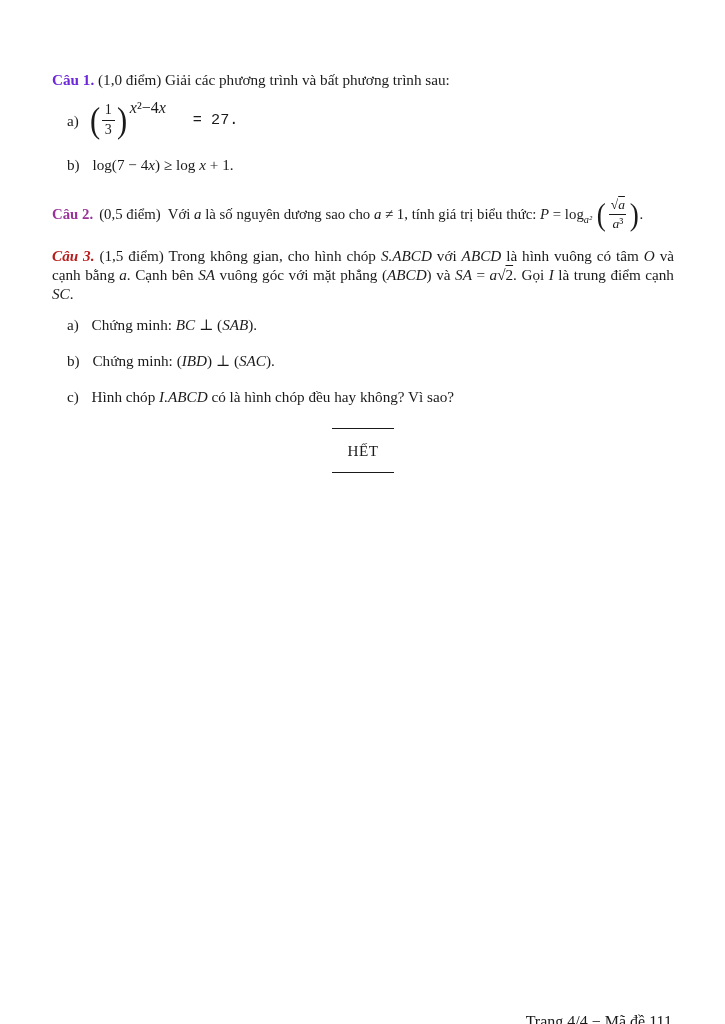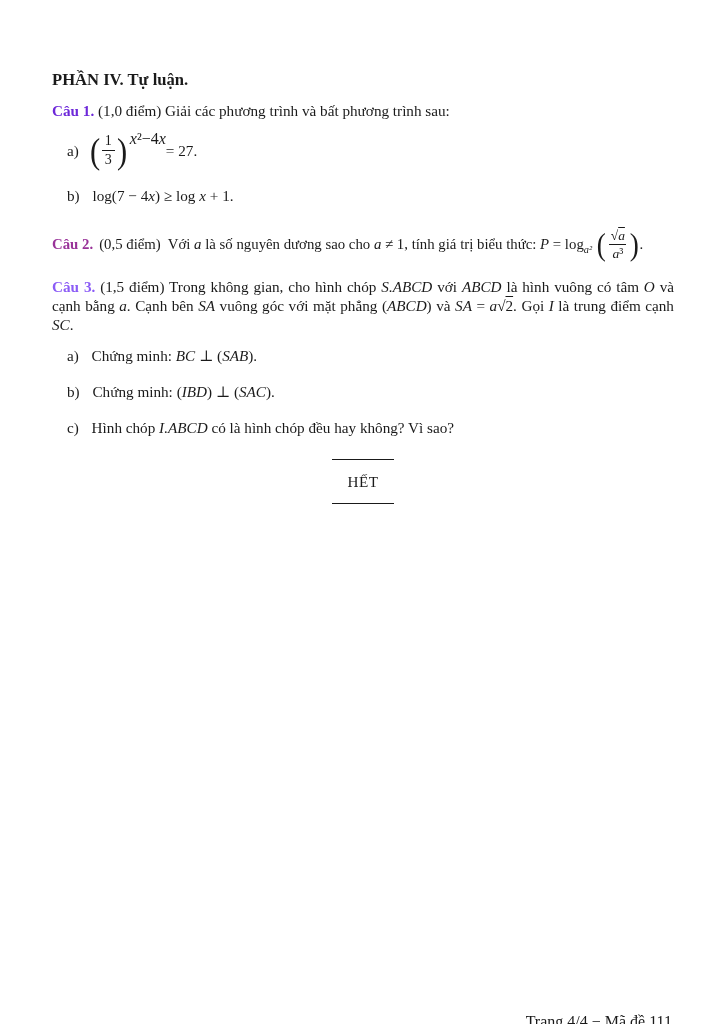--- a/index.html
+++ b/index.html
@@ -70,21 +70,21 @@
     line-height: 1.3;
     margin: 0 1px;
   }
   .frac .num { padding: 0 3px; }
   .frac .den { border-top: 1.2px solid #1a1a1a; padding: 0 3px; }
   .exp {
     align-self: flex-start;
     font-size: 16px;
     margin: -3px 0 0 2px;
   }
-  .rhs { margin-left: 0; }
+  .rhs { margin-left: 27px; font-family: Liberation Mono, monospace; }
 
   .part-line {
     padding-left: 15px;
     margin: 0 0 17px 0;
   }
   .part-line .part-label { margin-right: 9px; }
   .q1-part-b { margin: 0 0 18px 0; }
 
   
   .q2-line {
@@ -131,21 +131,20 @@
     right: 53px;
     font-size: 16px;
   }
 </style>
 </head>
 <body>
 
 <div class="page">
   <div class="content">
 
-    <h1 class="section-heading">PHẦN IV. Tự luận.</h1>
 
 
     <div>
       <p class="q-line">
         <span class="q-label accent" style="color: #6d28d9;">Câu 1.</span>
         <span class="q-points">(1,0 điểm)</span>
         <span class="q-text">Giải các phương trình và bất phương trình sau:</span>
       </p>
 
       <div class="formula-row">
@@ -178,21 +177,21 @@
           <span class="num"><span>√</span><span class="mi ol">a</span></span>
           <span class="den"><span class="mi">a</span><span>³</span></span>
         </span>
         <span class="bp2">)</span>
         <span>.</span>
       </span>
     </div>
 
     <div class="q3-block">
       <p class="q-para">
-        <span class="q-label accent" style="color: #8b5cf6;">Câu 3.</span>
+        <span class="q-label accent" style="color: #b91c1c; font-style: italic;">Câu 3.</span>
         <span class="q-points">(1,5 điểm)</span>
         <span class="q-text"><span>Trong không gian, cho hình chóp </span><span class="mi">S.ABCD</span><span> với </span><span class="mi">ABCD</span><span> là hình vuông có tâm </span><span class="mi">O</span><span> và cạnh bằng </span><span class="mi">a</span><span>. Cạnh bên </span><span class="mi">SA</span><span> vuông góc với mặt phẳng (</span><span class="mi">ABCD</span><span>) và </span><span class="mi">SA</span><span> = </span><span class="mi">a</span><span>√</span><span class="ol">2</span><span>. Gọi </span><span class="mi">I</span><span> là trung điểm cạnh </span><span class="mi">SC</span><span>.</span></span>
       </p>
 
       <div class="q3-parts">
         <p class="part-line">
           <span class="part-label">a)</span>
           <span><span>Chứng minh: </span><span class="mi">BC</span><span> ⊥ (</span><span class="mi">SAB</span><span>).</span></span>
         </p>
         <p class="part-line">

